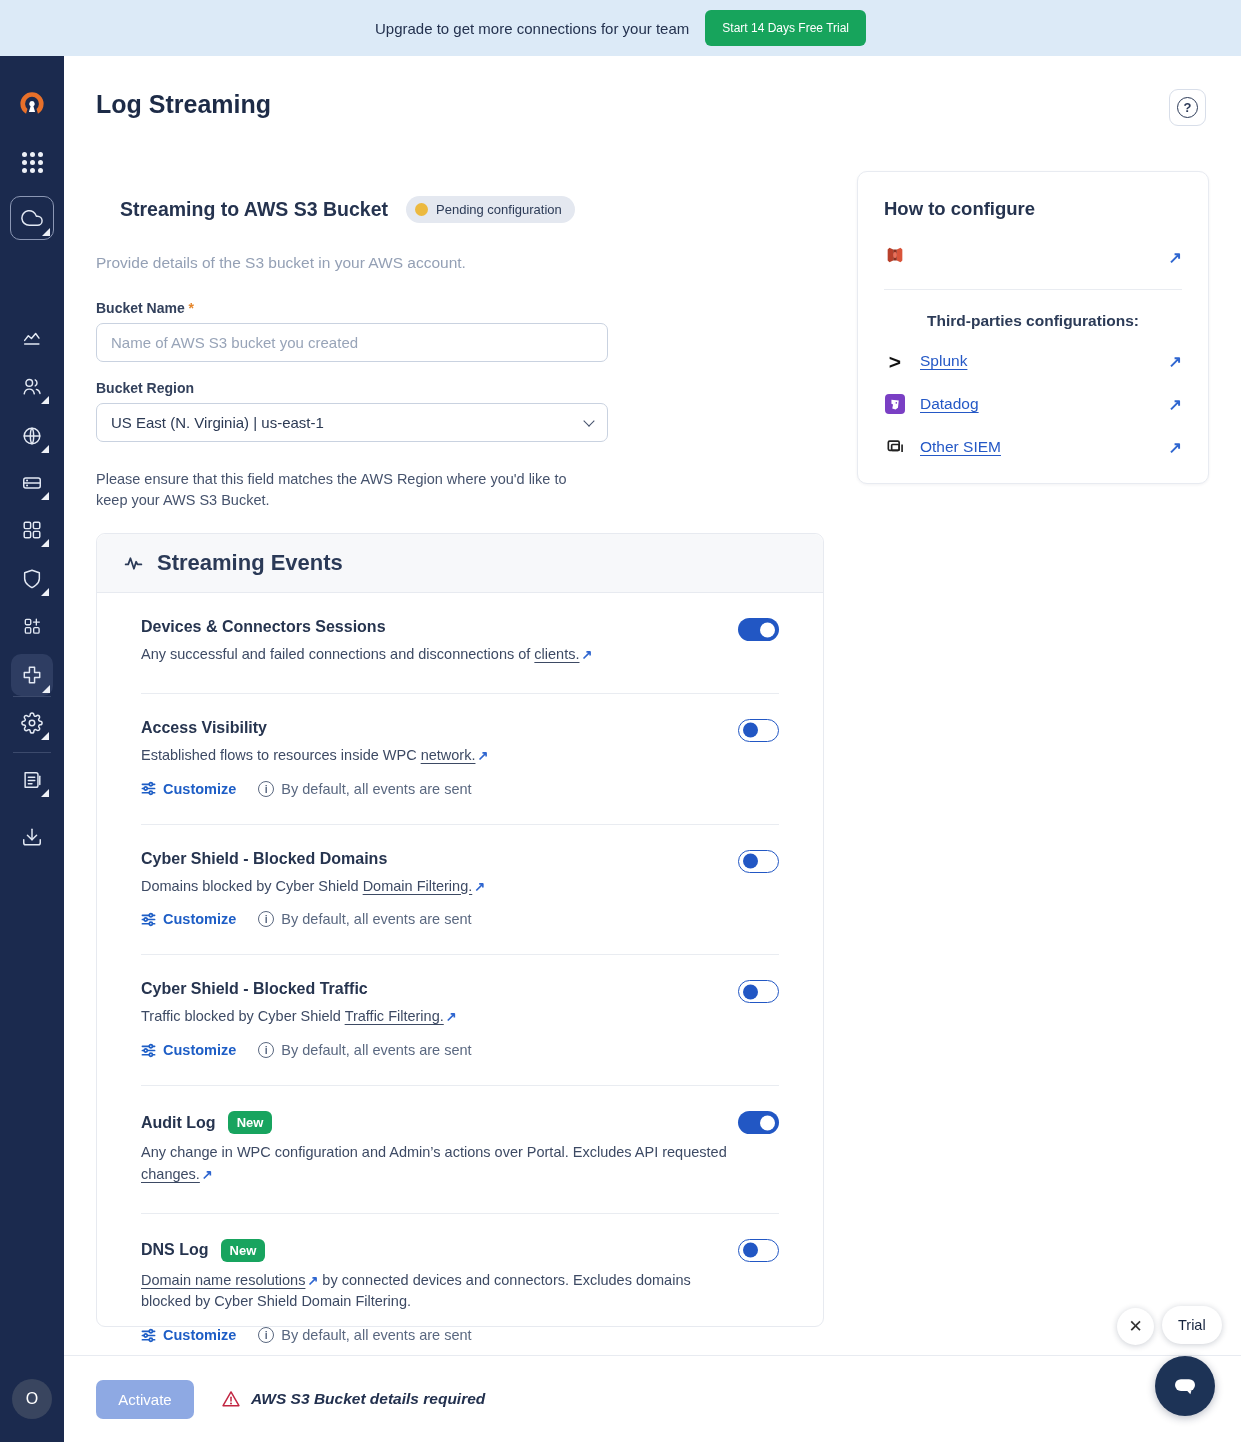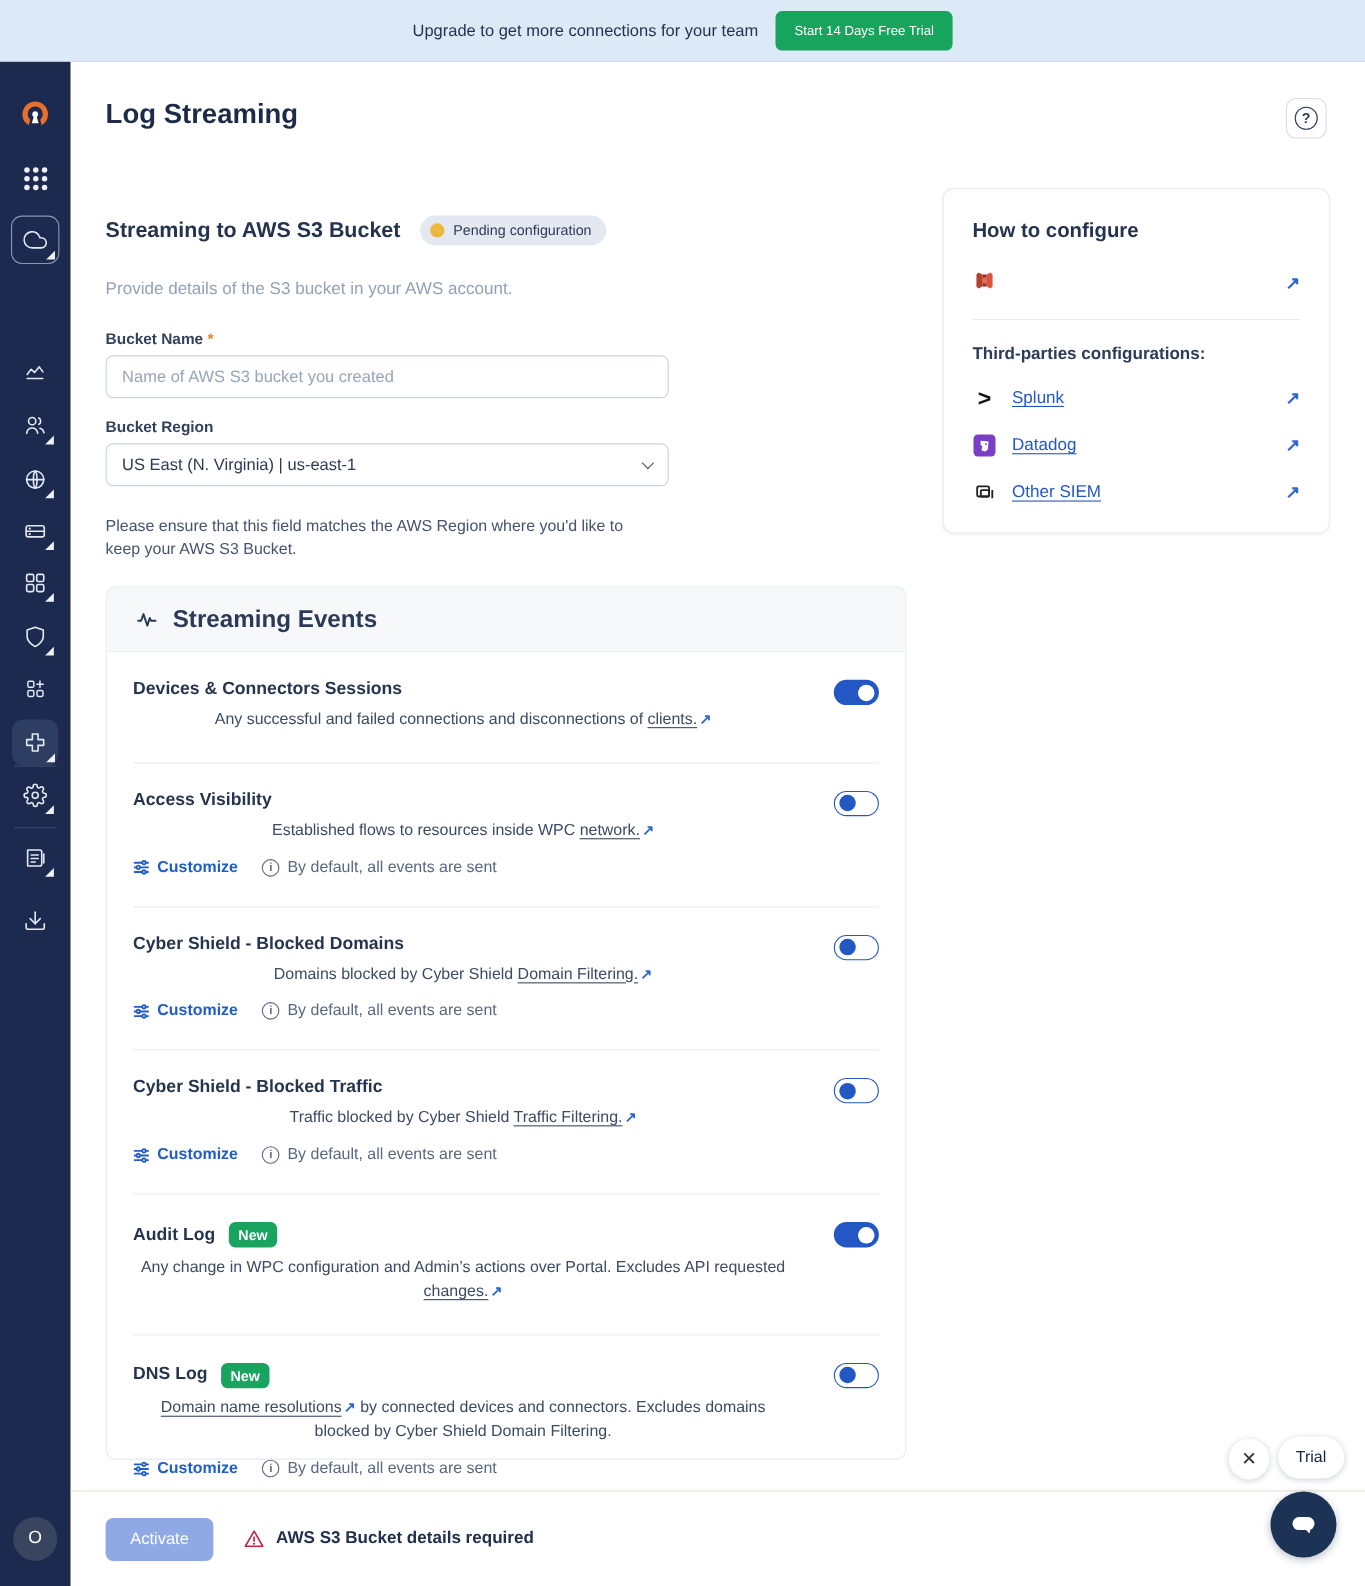--- a/index.html
+++ b/index.html
@@ -33,21 +33,21 @@
   
   .main { position:absolute; left:64px; top:56px; width:1177px; height:1299px; background:#fff; }
   .page-title { position:absolute; left:32px; top:34px; font-size:25px; font-weight:700; color:#1d2b47; }
   .page-desc  { position:absolute; left:32px; top:72px; font-size:15.5px; color:#3c4963; }
   .help-btn { position:absolute; right:35px; top:33px; width:37px; height:37px; border:1px solid #d8dee9;
               border-radius:9px; background:#fff; display:flex; align-items:center; justify-content:center; cursor:pointer; }
   .qmark { width:21px; height:21px; border:1.8px solid #2c3a57; border-radius:50%; display:flex;
            align-items:center; justify-content:center; font-size:13px; font-weight:700; color:#2c3a57; }
 
   .section-row { position:absolute; left:32px; top:140px; display:flex; align-items:center; gap:18px; }
-  .section-title { font-size:19.5px; font-weight:700; color:#25334f; }
+  .section-title { font-size:19.5px; font-weight:700; color:#25334f;margin-left:24px; }
   .status-badge { background:#e4e8f0; border-radius:14px; height:27px; display:flex; align-items:center;
                   gap:8px; padding:0 13px 0 9px; font-size:13px; color:#2c3b57; }
   .status-dot { width:13px; height:13px; border-radius:50%; background:#ecb93f; }
   .section-sub { position:absolute; left:32px; top:198px; font-size:15.5px; color:#94a0b5; }
 
   .field-label { position:absolute; left:32px; font-size:14px; font-weight:600; color:#33415c; }
   .req { color:#e5862b; }
   .text-input, .select-box { position:absolute; left:32px; width:512px; height:39px; border:1px solid #c9d2e0;
         border-radius:7px; font-size:15px; padding:0 14px; color:#2b3953; font-family:inherit; background:#fff; }
   .text-input::placeholder { color:#98a4b8; }
@@ -55,21 +55,21 @@
   .chevron { border:solid #44516c; border-width:0 1.8px 1.8px 0; padding:3.5px; transform:rotate(45deg); margin-top:-4px; }
   .field-help { position:absolute; left:32px; top:413px; width:490px; font-size:14.5px; color:#46536d; line-height:1.45; }
 
   
   .events-card { position:absolute; left:32px; top:477px; width:728px; height:794px;
                  border:1px solid #e7eaf0; border-radius:9px; background:#fff; }
   .events-header { height:59px; background:#f7f8fa; border-bottom:1px solid #e7eaf0;
                    border-radius:9px 9px 0 0; display:flex; align-items:center; gap:13px; padding:0 26px; }
   .events-header svg { stroke:#2b3a57; fill:none; stroke-width:2; stroke-linecap:round; stroke-linejoin:round; }
   .events-title { font-size:22px; font-weight:700; color:#2b3a57; }
-  .event-row { margin:0 24px; padding:25px 0 27px; border-bottom:1px solid #e9ecf1; position:relative;text-align:center; }
+  .event-row { margin:0 44px; padding:25px 0 27px; border-bottom:1px solid #e9ecf1; position:relative; }
   .event-row.last { border-bottom:none; }
   .row-head { display:flex; align-items:center; gap:12px; }
   .row-title { font-size:16px; font-weight:700; color:#26344f; }
   .new-badge { background:#18a45f; color:#fff; font-size:13px; font-weight:600; border-radius:6px;
                padding:4px 9px; }
   .row-desc { margin-top:8px; font-size:14.5px; color:#3d4a64; max-width:600px; line-height:1.5; }
   .inline-link { color:#3d4a64; text-decoration:underline; text-underline-offset:3px; cursor:pointer; }
   .ext-arrow { color:#2f66d0; font-size:13px; font-weight:700; text-decoration:none; display:inline-block; margin-left:2px; }
   .row-actions { margin-top:14px; display:flex; align-items:center; gap:22px; }
   .customize { display:flex; align-items:center; gap:7px; color:#1e5ec6; font-size:14.5px; font-weight:700; cursor:pointer; }
@@ -86,34 +86,34 @@
 
   
   .config-card { position:absolute; left:793px; top:115px; width:352px; border:1px solid #e8ebf1;
                  border-radius:10px; background:#fff; box-shadow:0 1px 3px rgba(30,40,70,.06); padding:26px 26px 24px; }
   .config-title { font-size:18.5px; font-weight:700; color:#25334f; }
   .config-aws { display:flex; align-items:flex-start; gap:13px; margin-top:24px; }
   .cfg-link { color:#2458c6; font-size:15.5px; font-weight:500; text-decoration:underline;
               text-underline-offset:3px; line-height:1.55; cursor:pointer; }
   .cfg-arrow { margin-left:auto; color:#2f66d0; font-size:16px; font-weight:700; padding-top:4px; cursor:pointer; }
   .config-div { height:1px; background:#e9ecf1; margin:22px 0; }
-  .tp-heading { font-size:15.5px; font-weight:700; color:#2c3b57; }
+  .tp-heading { font-size:15.5px; font-weight:700; color:#2c3b57;text-align:center; }
   .tp-row { display:flex; align-items:center; gap:14px; margin-top:19px; }
   .tp-icon { width:22px; display:flex; justify-content:center; }
   .splunk-gt { font-size:21px; font-weight:800; color:#111; line-height:1; }
   .dd-box { width:20px; height:20px; background:#7a3fc4; border-radius:4px; display:flex; align-items:center; justify-content:center; }
 
   
   .footer { position:absolute; left:64px; bottom:0; width:1177px; height:87px; background:#fff;
             border-top:1px solid #e8ebf1; display:flex; align-items:center; padding-left:32px; gap:27px; z-index:3; }
   .activate-btn { width:98px; height:39px; background:#8ea9e3; color:#fff; border:none; border-radius:7px;
                   font-size:15px; font-weight:500; font-family:inherit; cursor:not-allowed; }
   .warn-wrap { display:flex; align-items:center; gap:10px; }
   .warn-wrap svg { stroke:#c22743; fill:none; stroke-width:1.8; stroke-linecap:round; stroke-linejoin:round; }
-  .warn-text { font-size:15.5px; font-weight:700; color:#22304e; }
+  .warn-text { font-size:15.5px; font-weight:700; color:#22304e;font-style:italic; }
 
   
   .close-fab { position:absolute; left:1117px; top:1308px; width:37px; height:37px; border-radius:50%;
                background:#fff; box-shadow:0 1px 6px rgba(20,30,60,.22); display:flex; align-items:center;
                justify-content:center; cursor:pointer; z-index:6; color:#333; font-size:17px; }
   .help-fab { position:absolute; left:1162px; top:1306px; height:38px; padding:0 16px; border-radius:19px;
               background:#fff; box-shadow:0 1px 6px rgba(20,30,60,.22); display:flex; align-items:center;
               font-size:14.5px; color:#16243f; cursor:pointer; z-index:6; }
   .chat-fab { position:absolute; left:1155px; top:1356px; width:60px; height:60px; border-radius:50%;
               background:#1d3356; box-shadow:0 2px 8px rgba(20,30,60,.3); display:flex; align-items:center;

